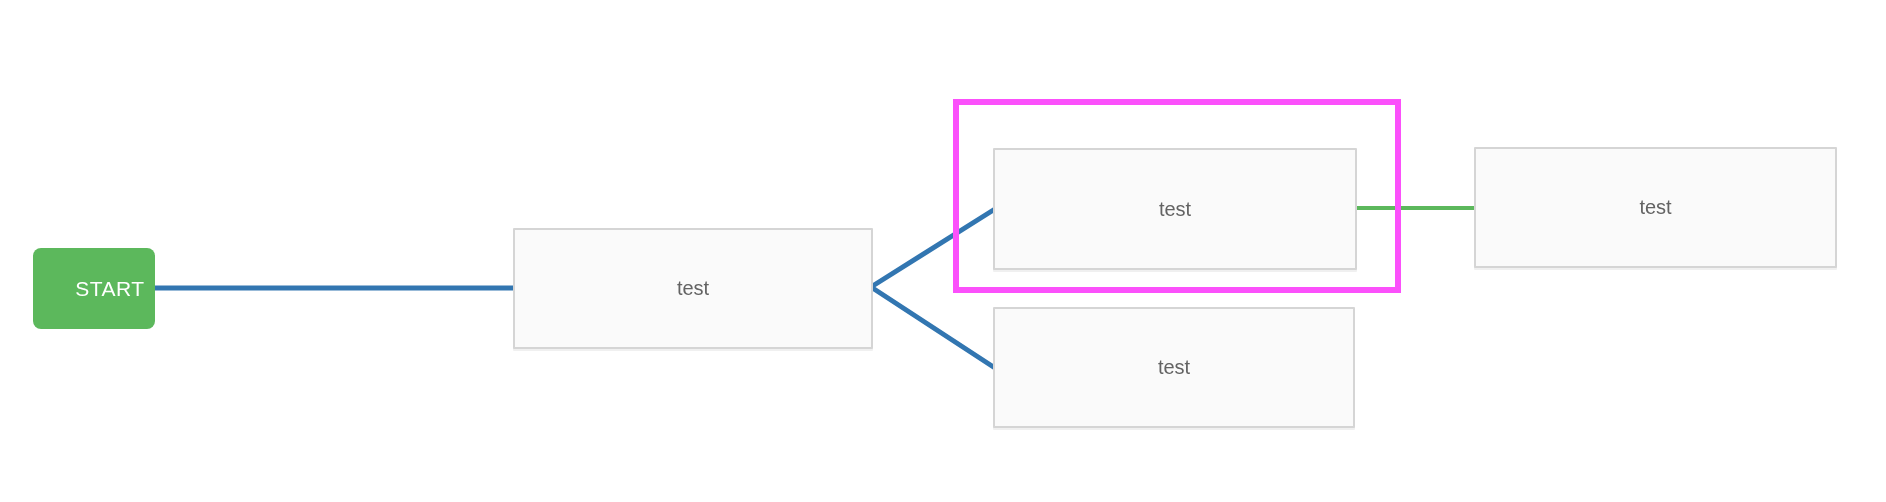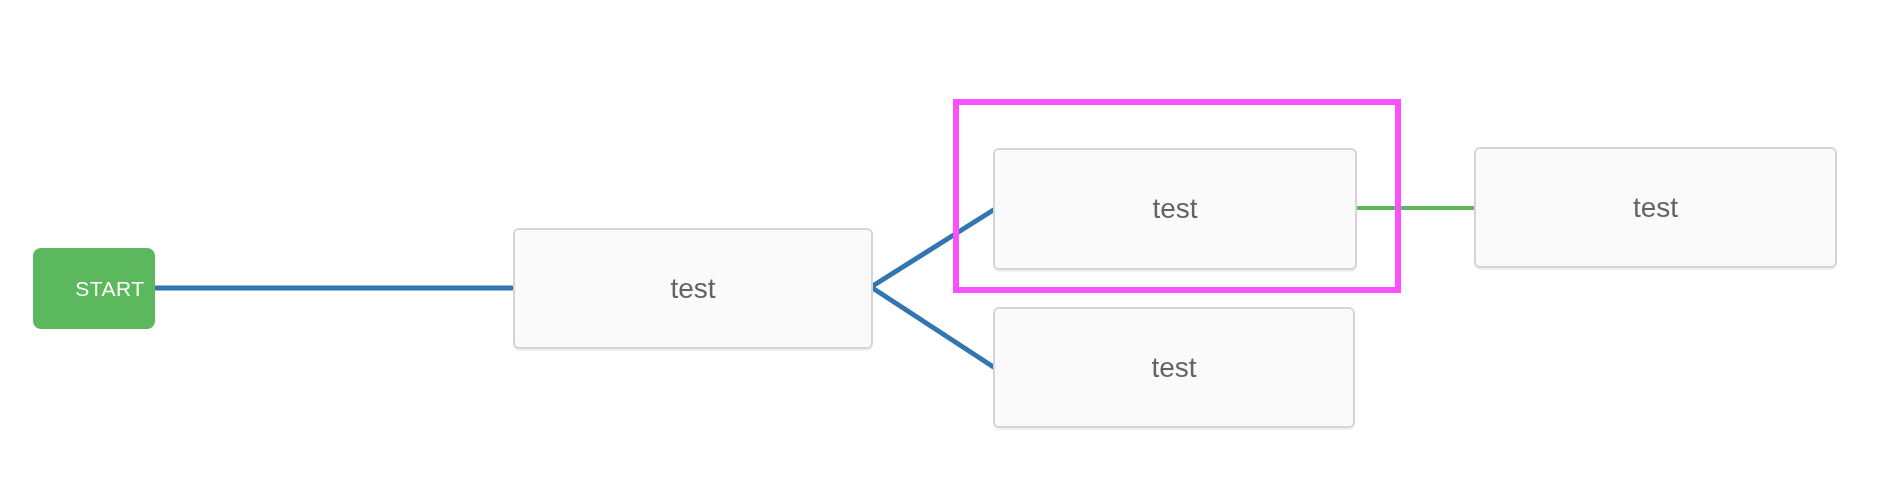--- a/index.html
+++ b/index.html
@@ -44,26 +44,26 @@
     z-index: 3;
     cursor: pointer;
     box-sizing: border-box;
     padding-left: 32px;
   }
   .flow-node {
     position: absolute;
     background: var(--node-bg, #fafafa);
     border: 2px solid var(--node-border, #d5d5d5);
     box-shadow: 0 2px 0 rgba(0,0,0,0.06);
-    border-radius: 6px;
+    border-radius: 1px;
     display: flex;
     align-items: center;
     justify-content: center;
     color: var(--node-text, #636363);
-    font-size: 28px;
+    font-size: 20px;
     z-index: 3;
     cursor: move;
     box-sizing: border-box;
   }
   #node-1 { left: 513px;  top: 228px; width: 360px; height: 121px; }
   #node-2 { left: 993px;  top: 148px; width: 364px; height: 122px; }
   #node-3 { left: 993px;  top: 307px; width: 362px; height: 121px; }
   #node-4 { left: 1474px; top: 147px; width: 363px; height: 121px; }
 
   .selection-highlight {

